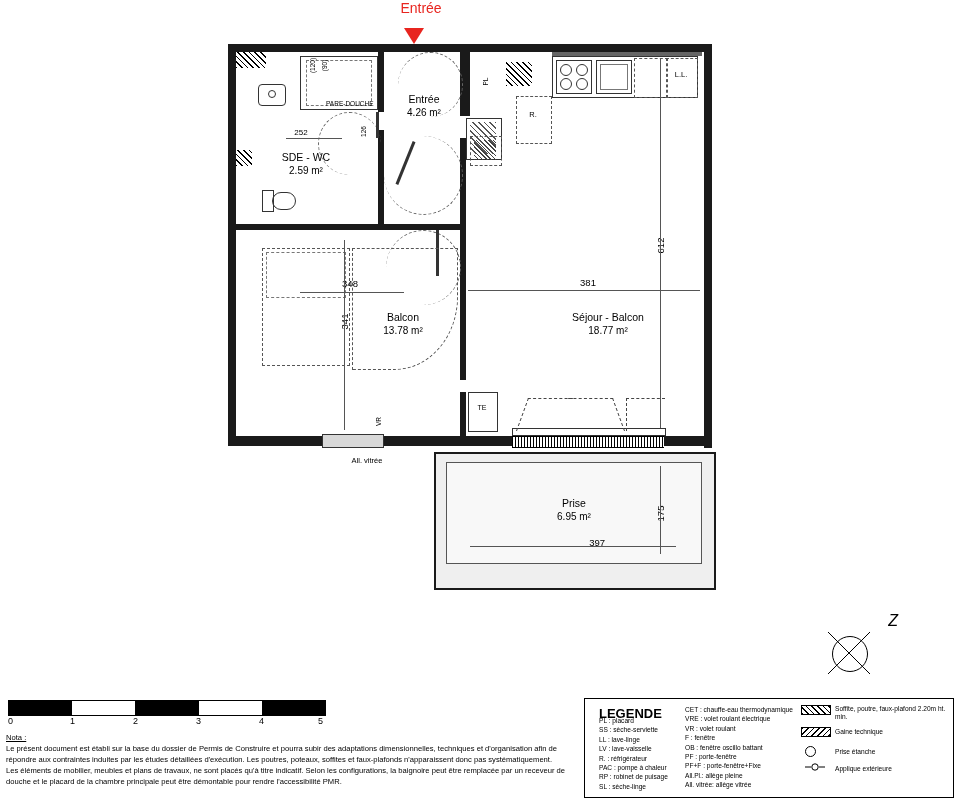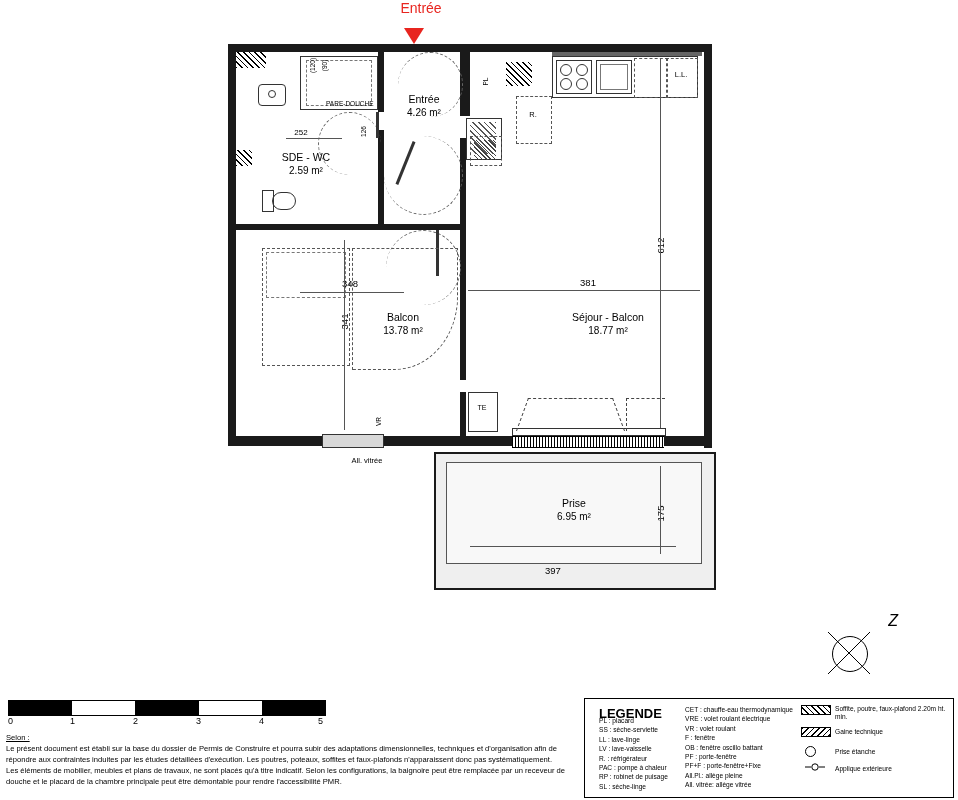--- a/index.html
+++ b/index.html
@@ -103,21 +103,21 @@
 <div class="abs" id="entree-label">Entrée</div>
 <div class="abs" id="entree-arrow"></div>
 
 <div class="abs" id="balcony-outer"></div>
 <div class="abs" id="balcony-inner"></div>
 <div class="abs rlabel" style="left:524px; top:496px; width:100px;">
   <div class="rname">Prise</div>
   <div class="rarea">6.95 m²</div>
 </div>
 
-<div class="abs dim" style="left:545px; top:565px; width:60px; text-align:left;">397</div>
+<div class="abs dim" style="left:545px; top:537px; width:60px; text-align:right;">397</div>
 <div class="abs" style="left:470px; top:546px; width:206px; height:1px; background:#555;"></div>
 <div class="abs vdim" style="left:648px; top:508px; width:24px; text-align:center;">175</div>
 <div class="abs" style="left:660px; top:466px; width:1px; height:88px; background:#555;"></div>
 
 <div class="abs wall" style="left:228px; top:44px; width:200px; height:8px;"></div>
 
 <div class="abs wall" style="left:548px; top:44px; width:164px; height:8px;"></div>
 
 <div class="abs wall" style="left:428px; top:44px; width:120px; height:8px;"></div>
 
@@ -259,21 +259,21 @@
 <div class="abs" id="scale-nums">
   <span style="left:8px;">0</span>
   <span style="left:70px;">1</span>
   <span style="left:133px;">2</span>
   <span style="left:196px;">3</span>
   <span style="left:259px;">4</span>
   <span style="left:318px;">5</span>
 </div>
 
 <div class="abs" id="nota">
-  <div class="t">Selon :</div>
+  <div class="t">Nota :</div>
   <div>Le présent document est établi sur la base du dossier de Permis de Construire et pourra subir des adaptations dimensionnelles, techniques et d'organisation afin de répondre aux contraintes induites par les études détaillées d'exécution. Les poutres, poteaux, soffites et faux-plafonds n'apparaissent donc pas systématiquement. Les éléments de mobilier, meubles et plans de travaux, ne sont placés qu'à titre indicatif. Selon les configurations, la baignoire peut être remplacée par un receveur de douche et le placard de la chambre principale peut être démontable pour rendre l'accessibilité PMR.</div>
 </div>
 
 <div class="abs" id="compass">
   <div class="ring"></div>
   <div class="abs" style="left:4px; top:16px; width:50px; height:50px;">
     <svg width="50" height="50" viewBox="0 0 50 50">
       <line x1="4" y1="46" x2="46" y2="4" stroke="#000" stroke-width="1"></line>
       <line x1="4" y1="4" x2="46" y2="46" stroke="#000" stroke-width="1"></line>
     </svg>

